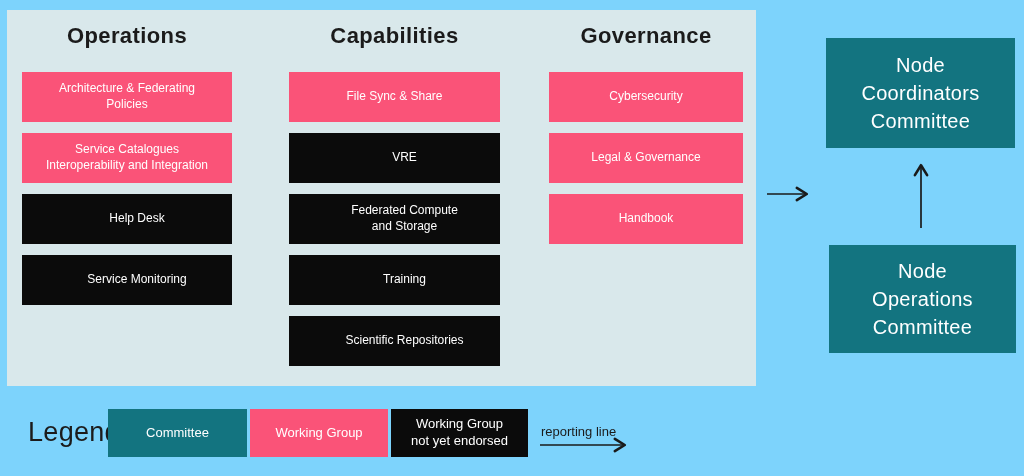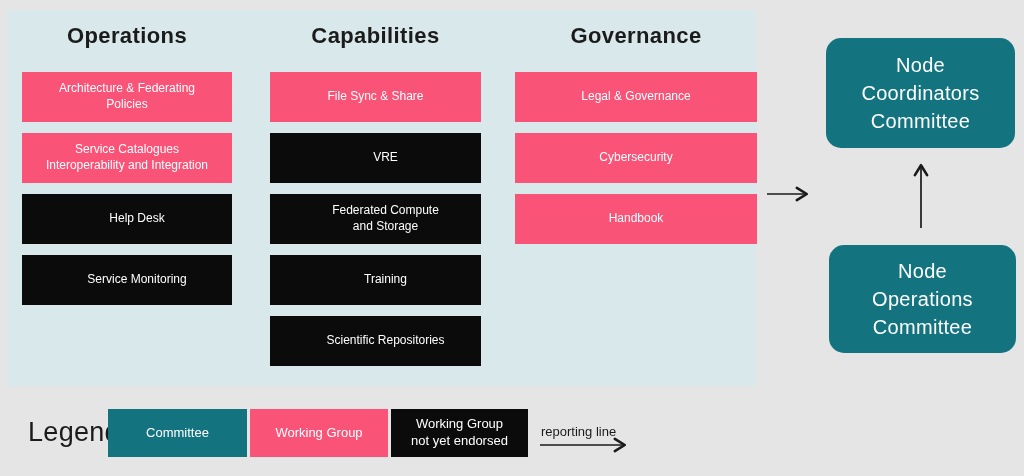--- a/index.html
+++ b/index.html
@@ -9,33 +9,33 @@
     --panel-bg:#d9e8eb;
     --text-dark:#1b1b1b;
     --text-light:#ffffff;
   }
   *{margin:0;padding:0;box-sizing:border-box;}
   html,body{background:#ffffff;}
   body{font-family:"Liberation Sans","DejaVu Sans",sans-serif;}
   .stage{
     position:relative;
     width:1024px;height:476px;
-    background:#e5e5e5;
+    background:#7dd3fc;
     overflow:hidden;
     text-decoration:underline;
   }
   .panel{
     position:absolute;
     left:7px;top:10px;width:749px;height:376px;
     background:var(--panel-bg);
   }
   .col{position:absolute;top:22px;}
   .col-operations{left:22px;width:210px;}
-  .col-capabilities{left:270px;width:211px;}
-  .col-governance{left:515px;width:242px;}
+  .col-capabilities{left:289px;width:211px;}
+  .col-governance{left:549px;width:194px;}
   .col-header{
     font-size:22px;font-weight:600;letter-spacing:.4px;
     color:var(--text-dark);
     text-align:center;line-height:28px;
     margin-bottom:22px;
   }
   .boxes{display:flex;flex-direction:column;gap:11px;}
   .box{
     height:50px;
     display:flex;align-items:center;justify-content:center;
@@ -48,21 +48,20 @@
   .box.pink{background:var(--working-group);}
   .box.black{background:var(--not-endorsed);padding-left:28px;}
   .committee{
     position:absolute;
     background:var(--committee);
     color:var(--text-light);
     display:flex;align-items:center;justify-content:center;
     text-align:center;
     font-size:20px;line-height:1.4;letter-spacing:.3px;
     white-space:pre-line;
-    border-radius:15px;
   }
   .committee.ncc{left:826px;top:38px;width:189px;height:110px;}
   .committee.noc{left:829px;top:245px;width:187px;height:108px;}
   .arrows{
     position:absolute;left:0;top:0;width:1024px;height:476px;
     pointer-events:none;
   }
   .legend-title{
     position:absolute;left:28px;top:417px;
     font-size:27px;color:var(--text-dark);letter-spacing:.3px;
@@ -108,22 +107,22 @@
       <div class="box black">Federated Compute
 and Storage</div>
       <div class="box black">Training</div>
       <div class="box black">Scientific Repositories</div>
     </div>
   </section>
 
   <section class="col col-governance">
     <h2 class="col-header">Governance</h2>
     <div class="boxes">
+      <div class="box pink">Cybersecurity</div>
       <div class="box pink">Legal &amp; Governance</div>
-      <div class="box pink">Cybersecurity</div>
       <div class="box pink">Handbook</div>
     </div>
   </section>
 
   <div class="committee ncc">Node
 Coordinators
 Committee</div>
   <div class="committee noc">Node
 Operations
 Committee</div>

